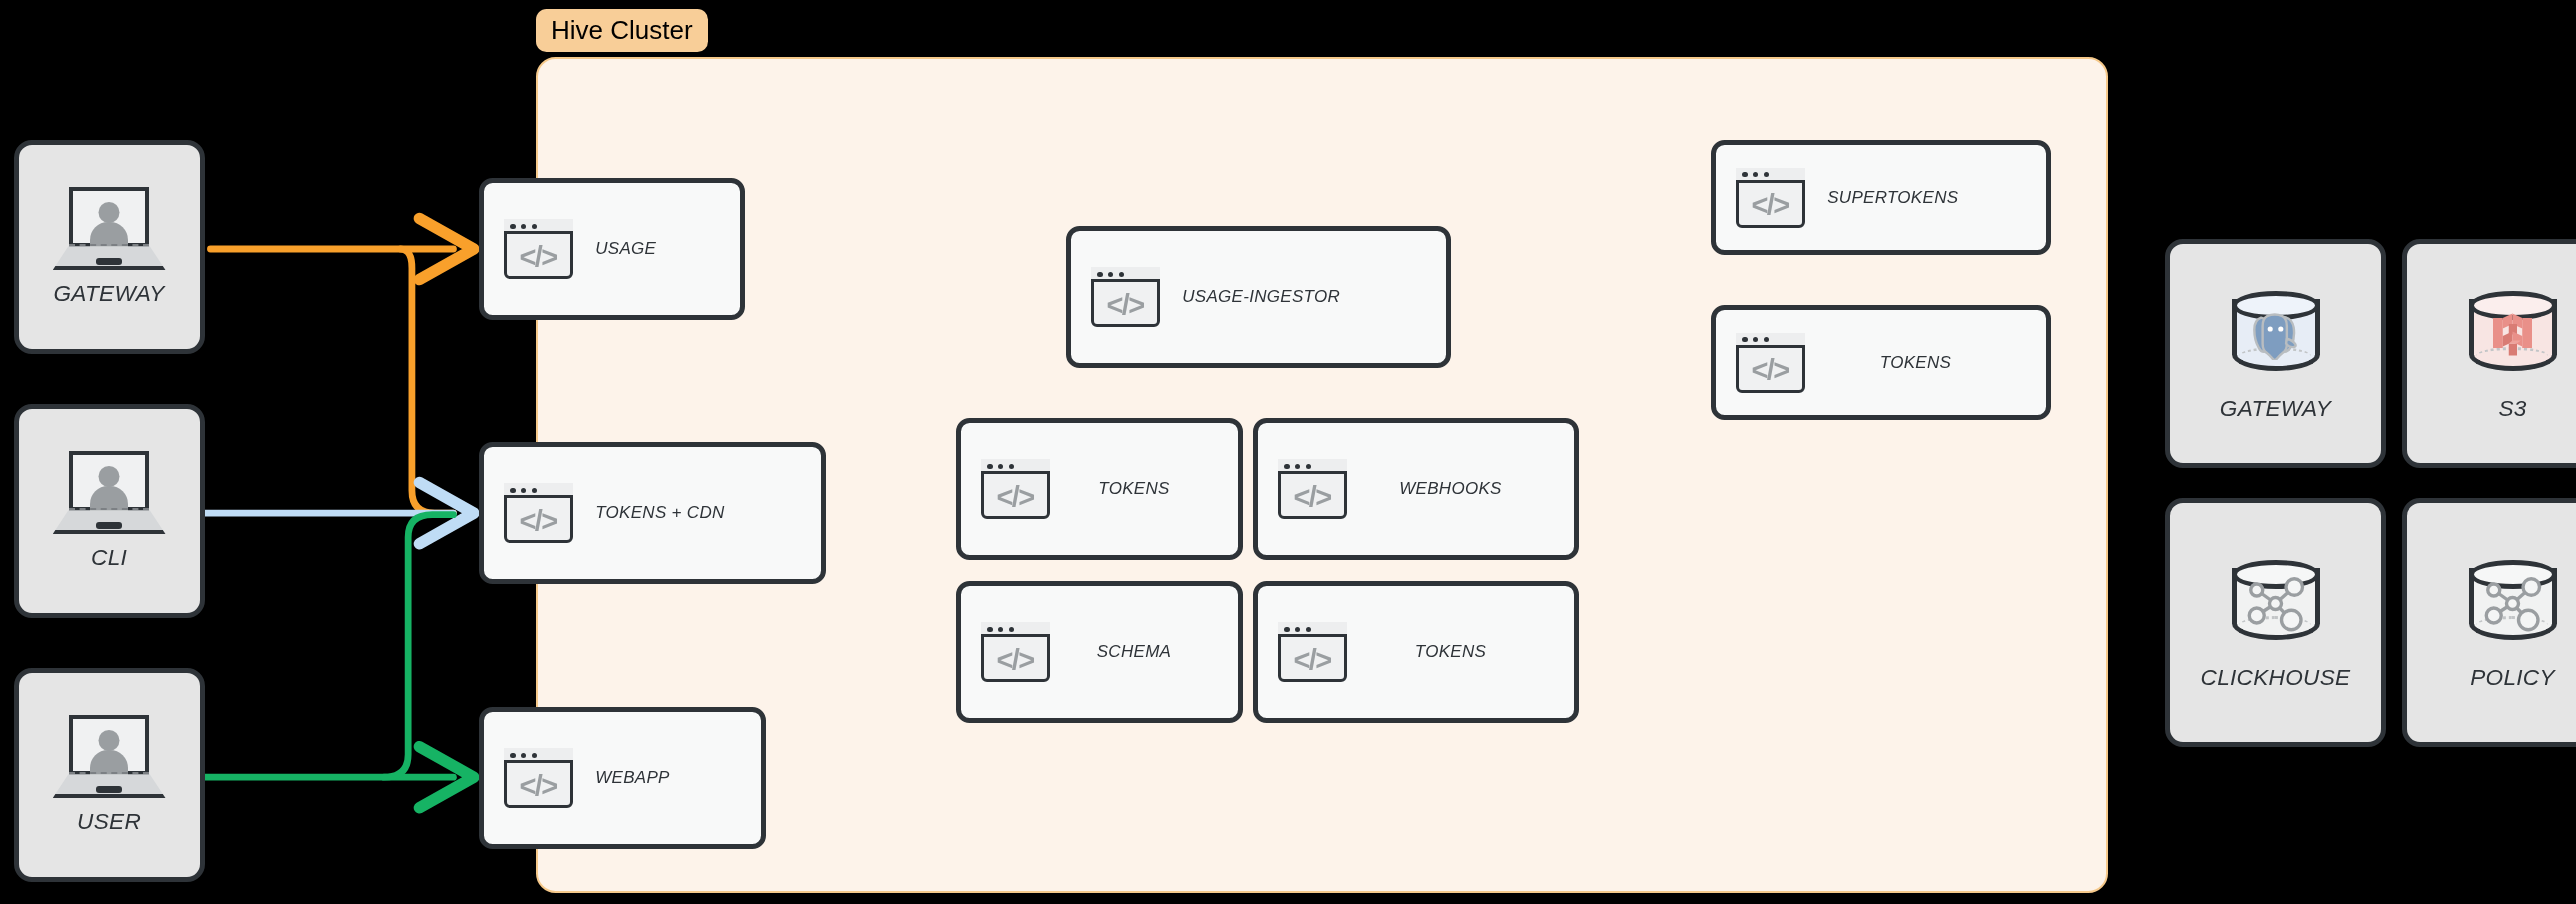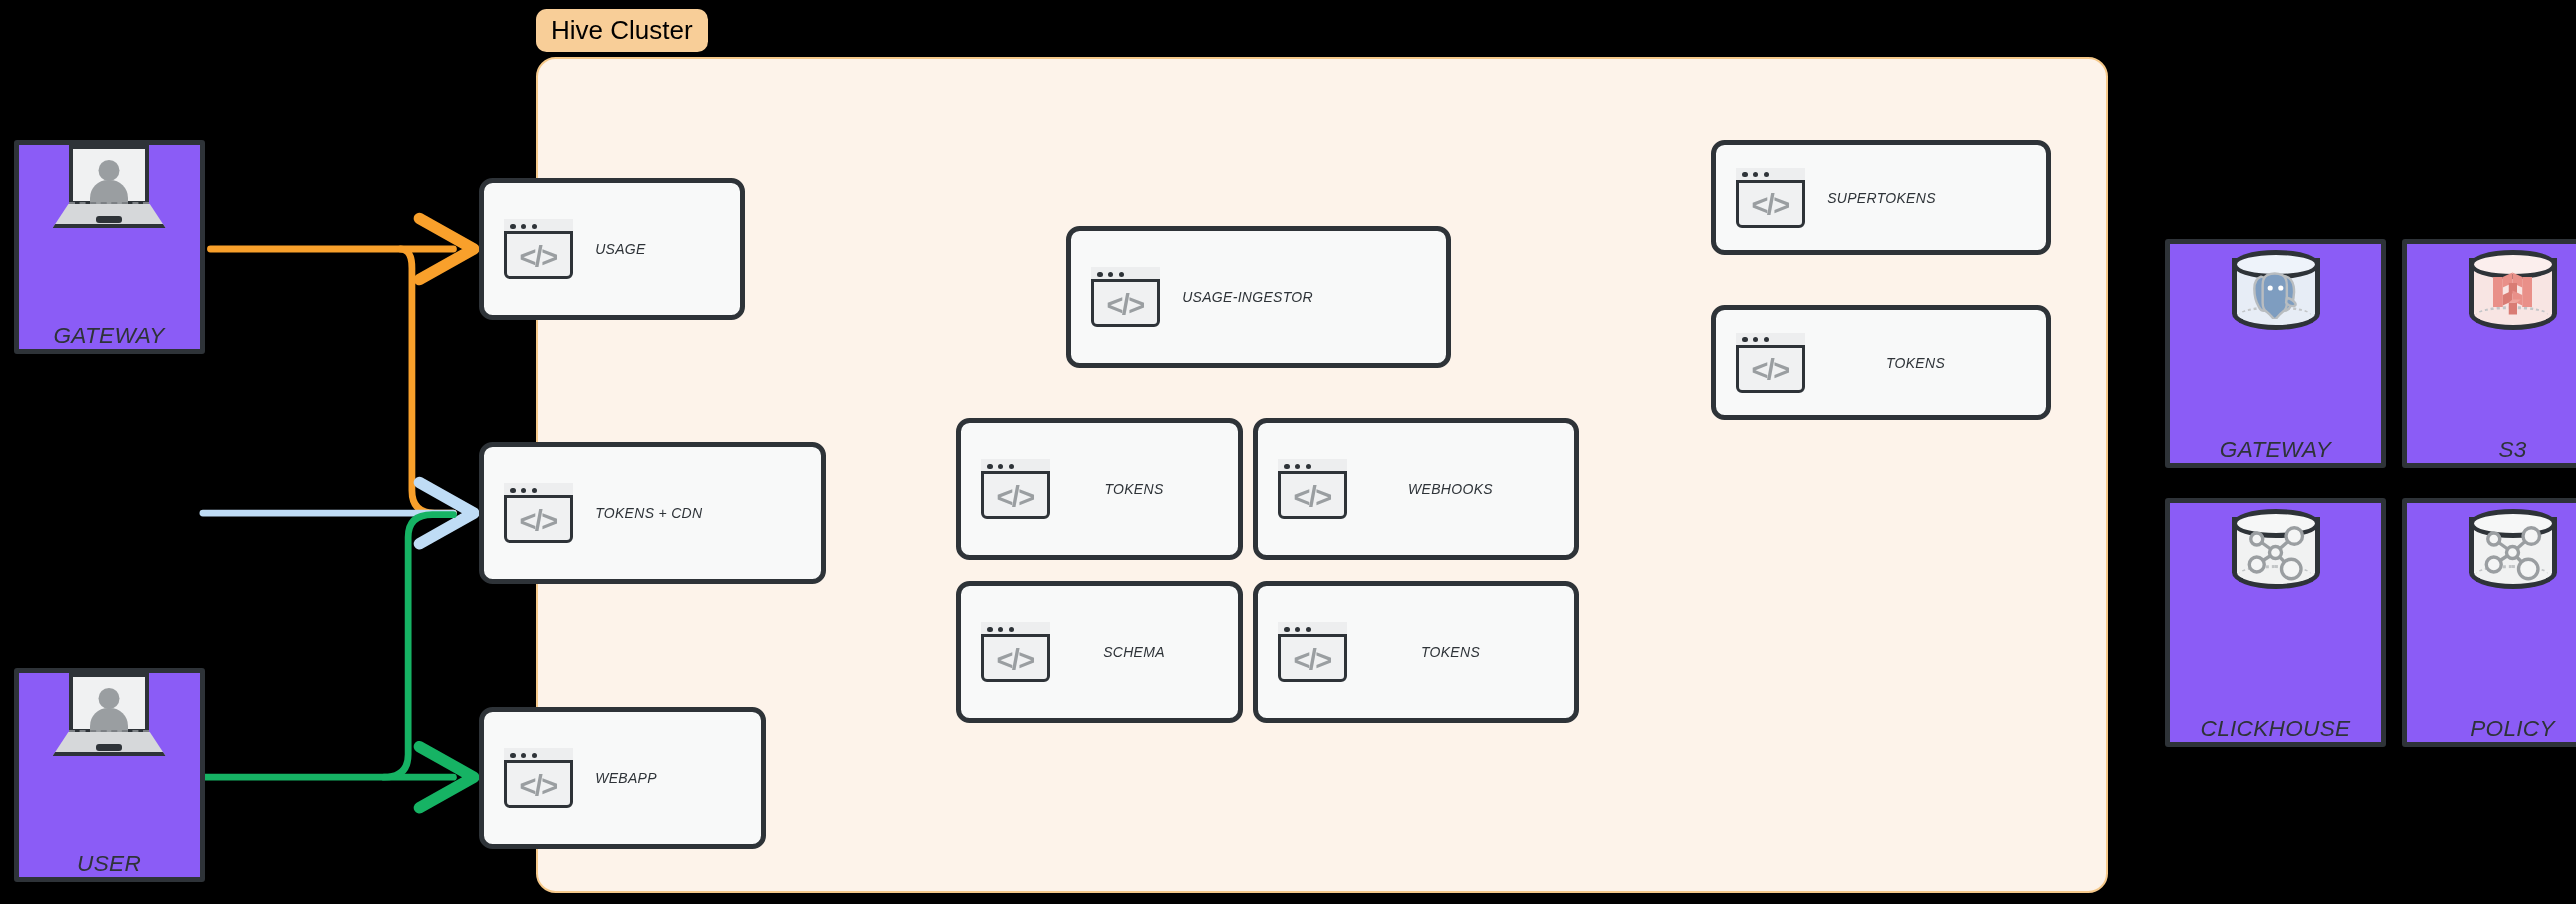--- a/index.html
+++ b/index.html
@@ -16,37 +16,37 @@
   .cluster-tag{
     position:absolute;left:536px;top:9px;
     background:#F8CE98;border-radius:10.6px;
     padding:7.5px 15px 9px 15px;
     font-size:26px;color:#000;line-height:1;white-space:nowrap;
     z-index:40;
   }
 
   
   .card{
-    position:absolute;background:#8b5cf6;border:5.3px solid #2E3338;
-    border-radius:3px;display:flex;flex-direction:column;
-    align-items:center;justify-content:space-between;z-index:20;
+    position:absolute;background:#e5e5e5;border:5.3px solid #2E3338;
+    border-radius:18px;display:flex;flex-direction:column;
+    align-items:center;justify-content:center;z-index:20;
   }
   .card .lbl{
     font-style:italic;font-size:22.6px;color:#2E3338;letter-spacing:0.3px;
     margin-top:10.6px;white-space:nowrap;
   }
 
   
   .svc{
     position:absolute;background:#F8F9F9;border:5.3px solid #2E3338;
     border-radius:13.6px;display:flex;flex-direction:row;align-items:center;
     z-index:25;box-sizing:border-box;padding:0 19.6px;
   }
   .svc .lbl{
-    font-style:italic;font-size:14px;color:#2E3338;letter-spacing:0.3px;
+    font-style:italic;font-size:17px;color:#2E3338;letter-spacing:0.3px;
     white-space:nowrap;flex:1;text-align:center;
   }
   .svc.lead .lbl{text-align:left;padding-left:22.6px;}
 
   
   .winicon{flex:0 0 auto;width:69px;height:60px;position:relative;}
   .winicon .frame{
     position:absolute;inset:0;border:3.8px solid #2E3338;border-radius:6px;
     background:#F0F1F2;box-sizing:border-box;overflow:hidden;
   }
@@ -159,20 +159,31 @@
       <span class="screen"></span>
       <span class="person-head"></span>
       <span class="person-body"></span>
       <span class="hinge"></span>
       <span class="base"></span>
       <span class="lip"></span>
     </span>
     <span class="lbl">GATEWAY</span>
   </div>
 
+  <div class="card" style="left:13.6px;top:404px;width:181px;height:204px;">
+    <span class="laptop">
+      <span class="screen"></span>
+      <span class="person-head"></span>
+      <span class="person-body"></span>
+      <span class="hinge"></span>
+      <span class="base"></span>
+      <span class="lip"></span>
+    </span>
+    <span class="lbl">CLI</span>
+  </div>
 
   <div class="card" style="left:13.6px;top:668px;width:181px;height:204px;">
     <span class="laptop">
       <span class="screen"></span>
       <span class="person-head"></span>
       <span class="person-body"></span>
       <span class="hinge"></span>
       <span class="base"></span>
       <span class="lip"></span>
     </span>

